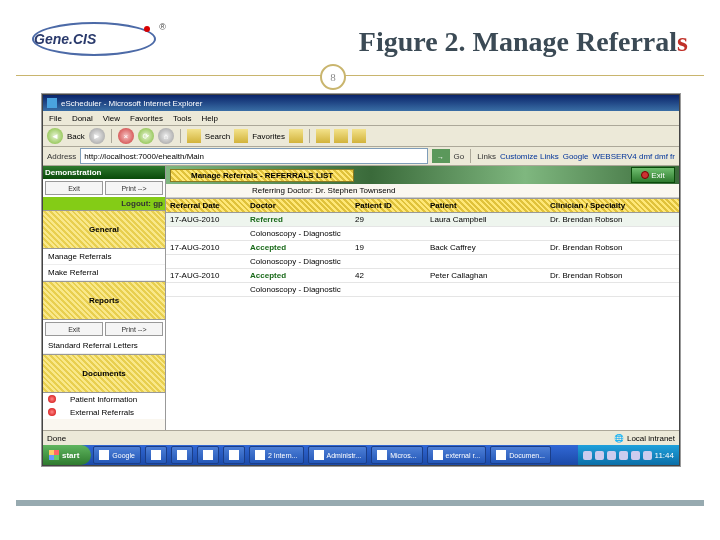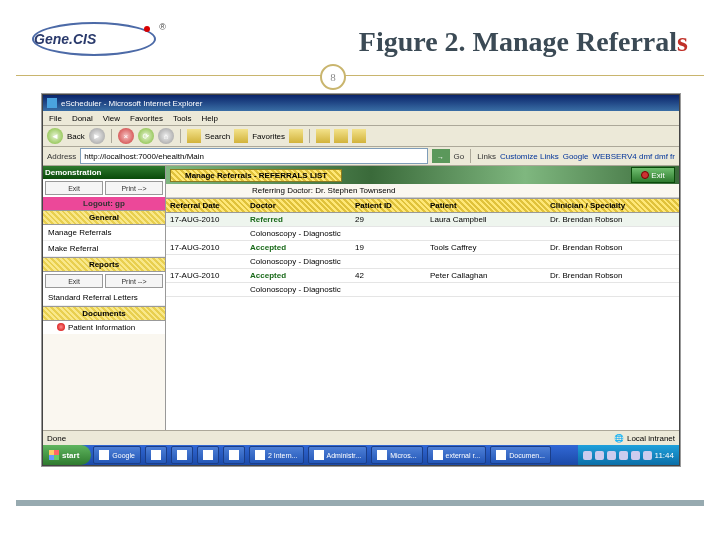--- a/index.html
+++ b/index.html
@@ -26,28 +26,28 @@
 .ticon2{width:14px;height:14px;background:linear-gradient(#f3e28b,#d2b33b)}
 .addrbar{height:18px;background:#ece9d8;border-bottom:1px solid #aca899;display:flex;align-items:center;padding:0 4px;gap:4px}
 .addr-input{flex:1;height:14px;background:#fff;border:1px solid #7f9db9;padding:0 3px;display:flex;align-items:center;color:#000}
 .go-btn{width:18px;height:14px;background:#5b985b;color:#fff;display:flex;align-items:center;justify-content:center;font-size:7px}
 .linkbar-item{color:#003399}
 .content{flex:1;display:flex;background:#faf7f0}
 .sidebar{width:122px;background:#faf7f0;border-right:1px solid #999;display:flex;flex-direction:column}
 .sb-header{background:linear-gradient(#2e7a2e,#0a4a0a);color:#fff;text-align:left;padding:2px;font-weight:bold}
 .sb-btnrow{display:flex;gap:2px;padding:2px;background:#fff}
 .sb-btn{flex:1;height:12px;border:1px solid #999;background:#f5f5f5;display:flex;align-items:center;justify-content:center;font-size:7px;color:#333}
-.sb-user{text-align:center;font-weight:bold;padding:2px;background:#ec4899}
-.sb-section{background:repeating-linear-gradient(45deg,#f9e88a,#f9e88a 2px,#e8cf4f 2px,#e8cf4f 4px);text-align:center;padding:2px;font-weight:bold;color:#000;border-top:1px solid #999;border-bottom:1px solid #999}
+.sb-user{text-align:right;font-weight:bold;padding:2px;background:#84cc16}
+.sb-section{background:repeating-linear-gradient(45deg,#f9e88a,#f9e88a 2px,#e8cf4f 2px,#e8cf4f 4px);text-align:center;padding:14px;font-weight:bold;color:#000;border-top:1px solid #999;border-bottom:1px solid #999}
 .sb-item{padding:3px 5px;color:#000;background:#fff;border-bottom:1px solid #eee}
-.sb-doc{padding:2px 14px;color:#000;background:#fff;display:flex;align-items:flex-start;gap:3px}
+.sb-doc{padding:2px 5px;color:#000;background:#fff;display:flex;align-items:flex-start;gap:14px}
 .sb-doc .di{width:8px;height:8px;border-radius:50%;background:radial-gradient(#f88,#c00)}
 .main{flex:1;display:flex;flex-direction:column}
 .panel-titlebar{height:18px;background:linear-gradient(90deg,#7fb77f 0%,#3a6a3a 40%,#7fb77f 70%,#3a6a3a 100%);display:flex;align-items:center;padding:0 4px;color:#fff}
-.panel-titlebar .pt-label{background:repeating-linear-gradient(45deg,#ffe878,#ffe878 2px,#e0c23b 2px,#e0c23b 4px);color:#000;padding:1px 14px;font-weight:bold;border:1px solid #8a7a20}
+.panel-titlebar .pt-label{background:repeating-linear-gradient(45deg,#ffe878,#ffe878 2px,#e0c23b 2px,#e0c23b 4px);color:#000;padding:1px 20px;font-weight:bold;border:1px solid #8a7a20}
 .exitbtn{margin-left:auto;width:42px;height:14px;background:linear-gradient(#6fbf6f,#2e7a2e);border:1px solid #0a4a0a;display:flex;align-items:center;justify-content:center;color:#fff;gap:2px}
 .exitbtn .dot{width:6px;height:6px;border-radius:50%;background:#c33;border:1px solid #700}
 .subhdr{display:flex;background:#faf7f0;padding:2px 6px;border-bottom:1px solid #ccc;color:#000}
 .tbl-hdr{display:flex;background:repeating-linear-gradient(45deg,#ffe878,#ffe878 2px,#e0c23b 2px,#e0c23b 4px);color:#000;font-weight:bold;border-top:1px solid #999;border-bottom:1px solid #999}
 .tbl-hdr>div,.tbl-row>div{padding:2px 4px;box-sizing:border-box}
 .c-date{width:80px}
 .c-status{width:105px}
 .c-pid{width:75px}
 .c-patient{width:120px}
 .c-clin{flex:1}
@@ -149,20 +149,24 @@
         <div class="sb-btnrow">
           <div class="sb-btn">Exit</div>
           <div class="sb-btn">Print --&gt;</div>
         </div>
         <div class="sb-item">Standard Referral Letters</div>
         <div class="sb-section">Documents</div>
         <div class="sb-doc">
             <span class="di"></span>
             <span>Patient Information</span>
           </div>
+        <div class="sb-doc">
+            <span class="di"></span>
+            <span>External Referrals</span>
+          </div>
       </div>
 
       <div class="main">
         <div class="panel-titlebar">
           <span class="pt-label">Manage Referrals - REFERRALS LIST</span>
           <div class="exitbtn">
               <span class="dot"></span>
               <span>Exit</span>
             </div>
         </div>
@@ -187,21 +191,21 @@
           <div class="c-clin">Dr. Brendan Robson</div>
         </div>
         <div class="tbl-sub">
             <div class="c-proc">Colonoscopy - Diagnostic</div>
           </div>
 
         <div class="tbl-row">
           <div class="c-date">17-AUG-2010</div>
           <div class="c-status"><span class="acc">Accepted</span></div>
           <div class="c-pid">19</div>
-          <div class="c-patient">Tools Caffrey</div>
+          <div class="c-patient">Back Caffrey</div>
           <div class="c-clin">Dr. Brendan Robson</div>
         </div>
         <div class="tbl-sub">
             <div class="c-proc">Colonoscopy - Diagnostic</div>
           </div>
 
         <div class="tbl-row">
           <div class="c-date">17-AUG-2010</div>
           <div class="c-status"><span class="acc">Accepted</span></div>
           <div class="c-pid">42</div>

